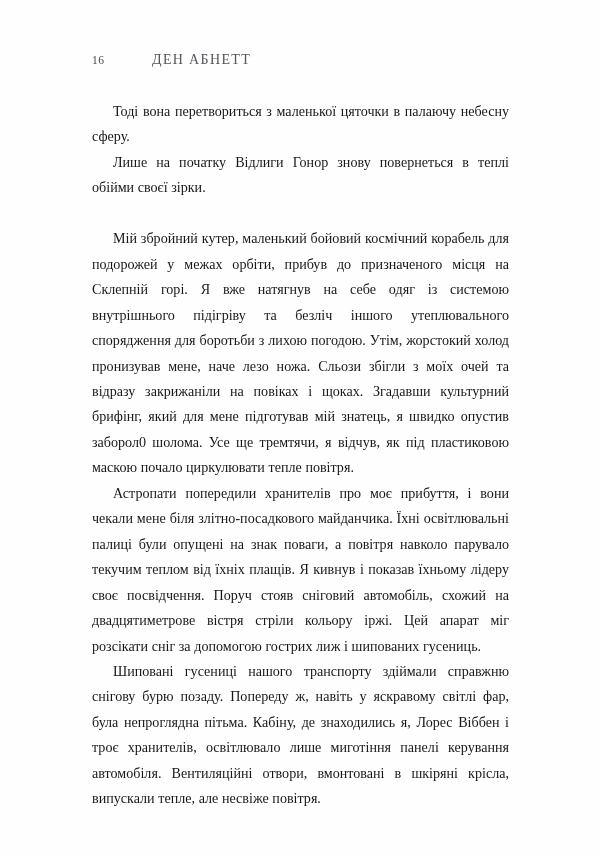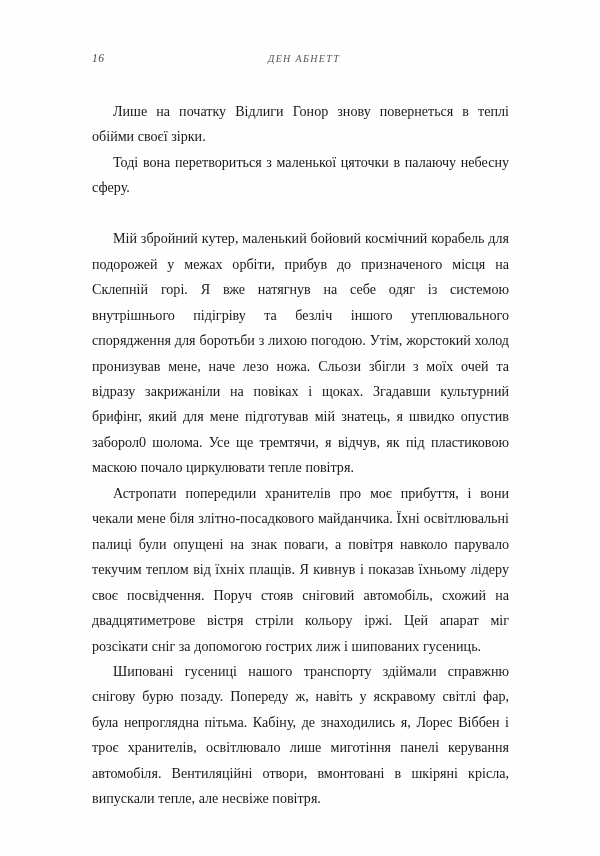--- a/index.html
+++ b/index.html
@@ -26,35 +26,34 @@
 
   
   .running-head {
     position: absolute;
     top: 52px;
     left: 92px;
     width: 416px;
     height: 16px;
     display: flex;
     align-items: baseline;
-    font-style: italic;
   }
   .folio {
     font-family: "Liberation Serif", "DejaVu Serif", serif;
     font-size: 11.5px;
     letter-spacing: 0.4px;
     color: #4a4a4a;
     width: 60px;
     flex: none;
   }
   .head-title {
     flex: 1;
-    text-align: center;
+    text-align: left;
     font-family: "Liberation Serif", "DejaVu Serif", serif;
-    font-size: 10px;
+    font-size: 14px;
     letter-spacing: 1.35px;
     color: #53565b;
     text-transform: uppercase;
     padding-right: 52px;
   }
 
   
   .textblock {
     position: absolute;
     top: 99px;
@@ -84,23 +83,23 @@
 
 <div class="page">
 
   <div class="running-head">
     <span class="folio">16</span>
     <span class="head-title">ДЕН АБНЕТТ</span>
   </div>
 
   <div class="textblock">
 
+    <p class="para">Тоді вона перетвориться з маленької цяточки в палаючу небесну сферу.</p>
+
     <p class="para">Лише на початку Відлиги Гонор знову повернеться в теплі обійми своєї зірки.</p>
-
-    <p class="para">Тоді вона перетвориться з маленької цяточки в палаючу небесну сферу.</p>
 
     <div class="gap"></div>
 
     <p class="para">Мій збройний кутер, маленький бойовий космічний корабель для подорожей у межах орбіти, прибув до призначеного місця на Склепній горі. Я вже натягнув на себе одяг із системою внутрішнього підігріву та безліч іншого утеплювального спорядження для боротьби з лихою погодою. Утім, жорстокий холод пронизував мене, наче лезо ножа. Сльози збігли з моїх очей та відразу закрижаніли на повіках і щоках. Згадавши культурний брифінг, який для мене підготував мій знатець, я швидко опустив заборол0 шолома. Усе ще тремтячи, я відчув, як під пластиковою маскою почало циркулювати тепле повітря.</p>
 
     <p class="para">Астропати попередили хранителів про моє прибуття, і вони чекали мене біля злітно-посадкового майданчика. Їхні освітлювальні палиці були опущені на знак поваги, а повітря навколо парувало текучим теплом від їхніх плащів. Я кивнув і показав їхньому лідеру своє посвідчення. Поруч стояв сніговий автомобіль, схожий на двадцятиметрове вістря стріли кольору іржі. Цей апарат міг розсікати сніг за допомогою гострих лиж і шипованих гусениць.</p>
 
 
     <p class="para">Шиповані гусениці нашого транспорту здіймали справжню снігову бурю позаду. Попереду ж, навіть у яскравому світлі фар, була непроглядна пітьма. Кабіну, де знаходились я, Лорес Віббен і троє хранителів, освітлювало лише миготіння панелі керування автомобіля. Вентиляційні отвори, вмонтовані в шкіряні крісла, випускали тепле, але несвіже повітря.</p>
 

